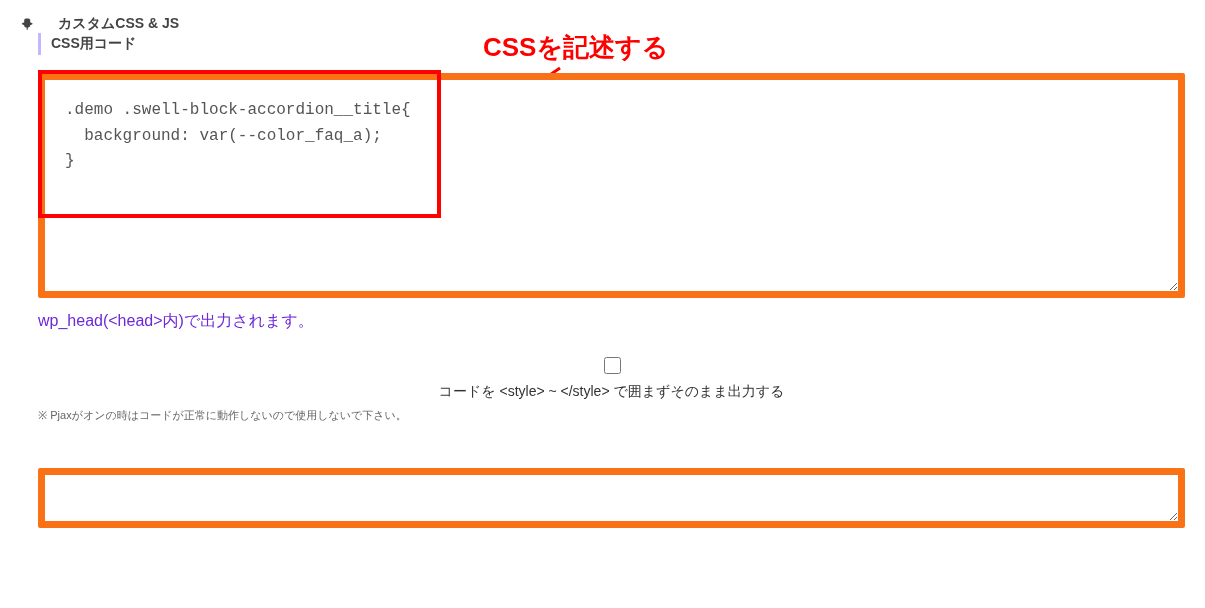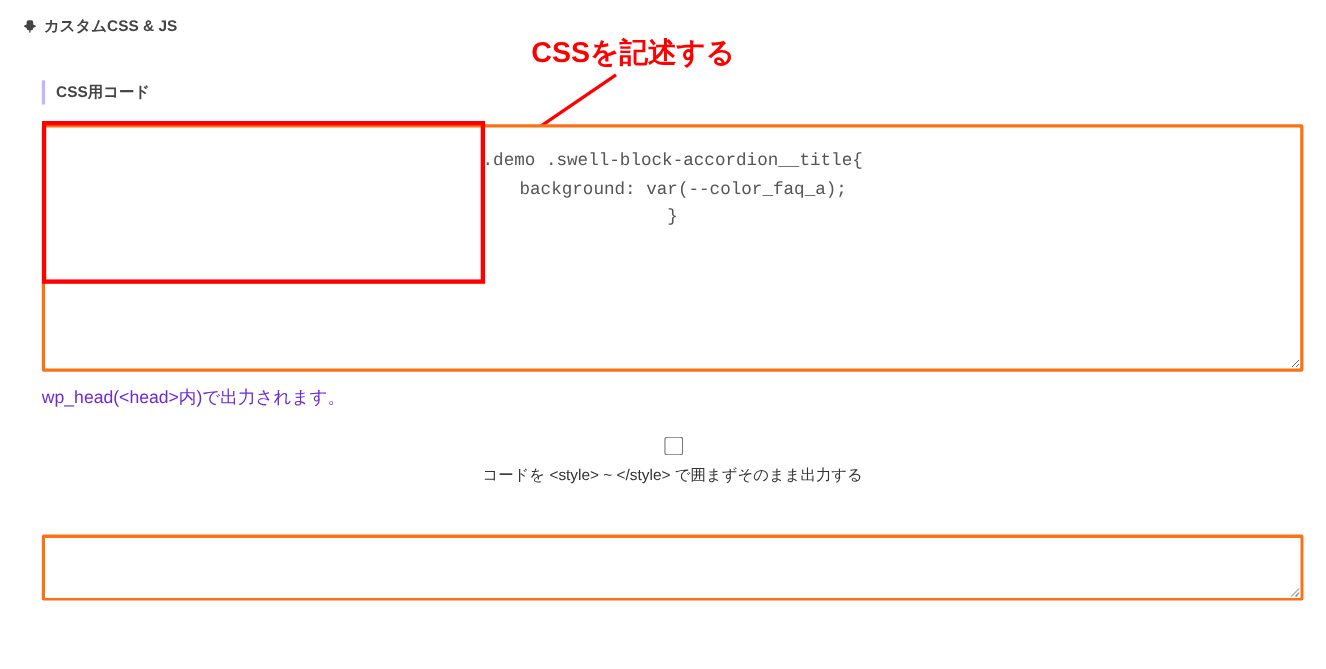--- a/index.html
+++ b/index.html
@@ -4,24 +4,23 @@
   <style>
     body {
       font-family: "Hiragino Kaku Gothic ProN", "Yu Gothic", Meiryo, sans-serif;
       background: #fff;
       margin: 0;
       padding: 15px 20px;
       font-size: 13px;
       color: #333;
     }
     .panel-title {
-      margin-bottom: 40px;
       display: flex;
       align-items: center;
-      gap: 4px;
+      gap: 22px;
       font-weight: bold;
       font-size: 14px;
       color: #444;
     }
     .panel-title .icon {
       color: #444;
       display: inline-flex;
     }
     .content {
       margin-left: 18px;
@@ -47,29 +46,28 @@
       font-size: 14px;
       margin-bottom: 18px;
       color: #444;
     }
     .css-textarea-wrap {
       position: relative;
     }
     .css-textarea, .js-textarea {
       width: 100%;
       box-sizing: border-box;
-      border: 3px solid #f97316;
+      border: 7px solid #f97316;
       border-radius: 2px;
-      padding: 18px 4px;
+      padding: 18px 20px;
       font-size: 16px;
       font-family: "Courier New", Consolas, monospace;
       resize: vertical;
       line-height: 1.6;
       color: #555;
-      text-align: center;
     }
     .css-textarea {
       height: 225px;
     }
     .js-textarea {
       height: 60px;
     }
     .highlight-box {
       position: absolute;
       left: 0px;
@@ -141,18 +139,19 @@
 }</textarea>
   </div>
 
   <div class="hint">wp_head(&lt;head&gt;内)で出力されます。</div>
 
   <label class="checkbox-row">
     <input type="checkbox" style="">
     <span>コードを &lt;style&gt; ~ &lt;/style&gt; で囲まずそのまま出力する</span>
   </label>
 
+  <div class="note">※ Pjaxがオンの時はコードが正常に動作しないので使用しないで下さい。</div>
 
   <div class="js-section">
     <textarea class="js-textarea" style=""></textarea>
   </div>
 
 </div>
 
 </body></html>

